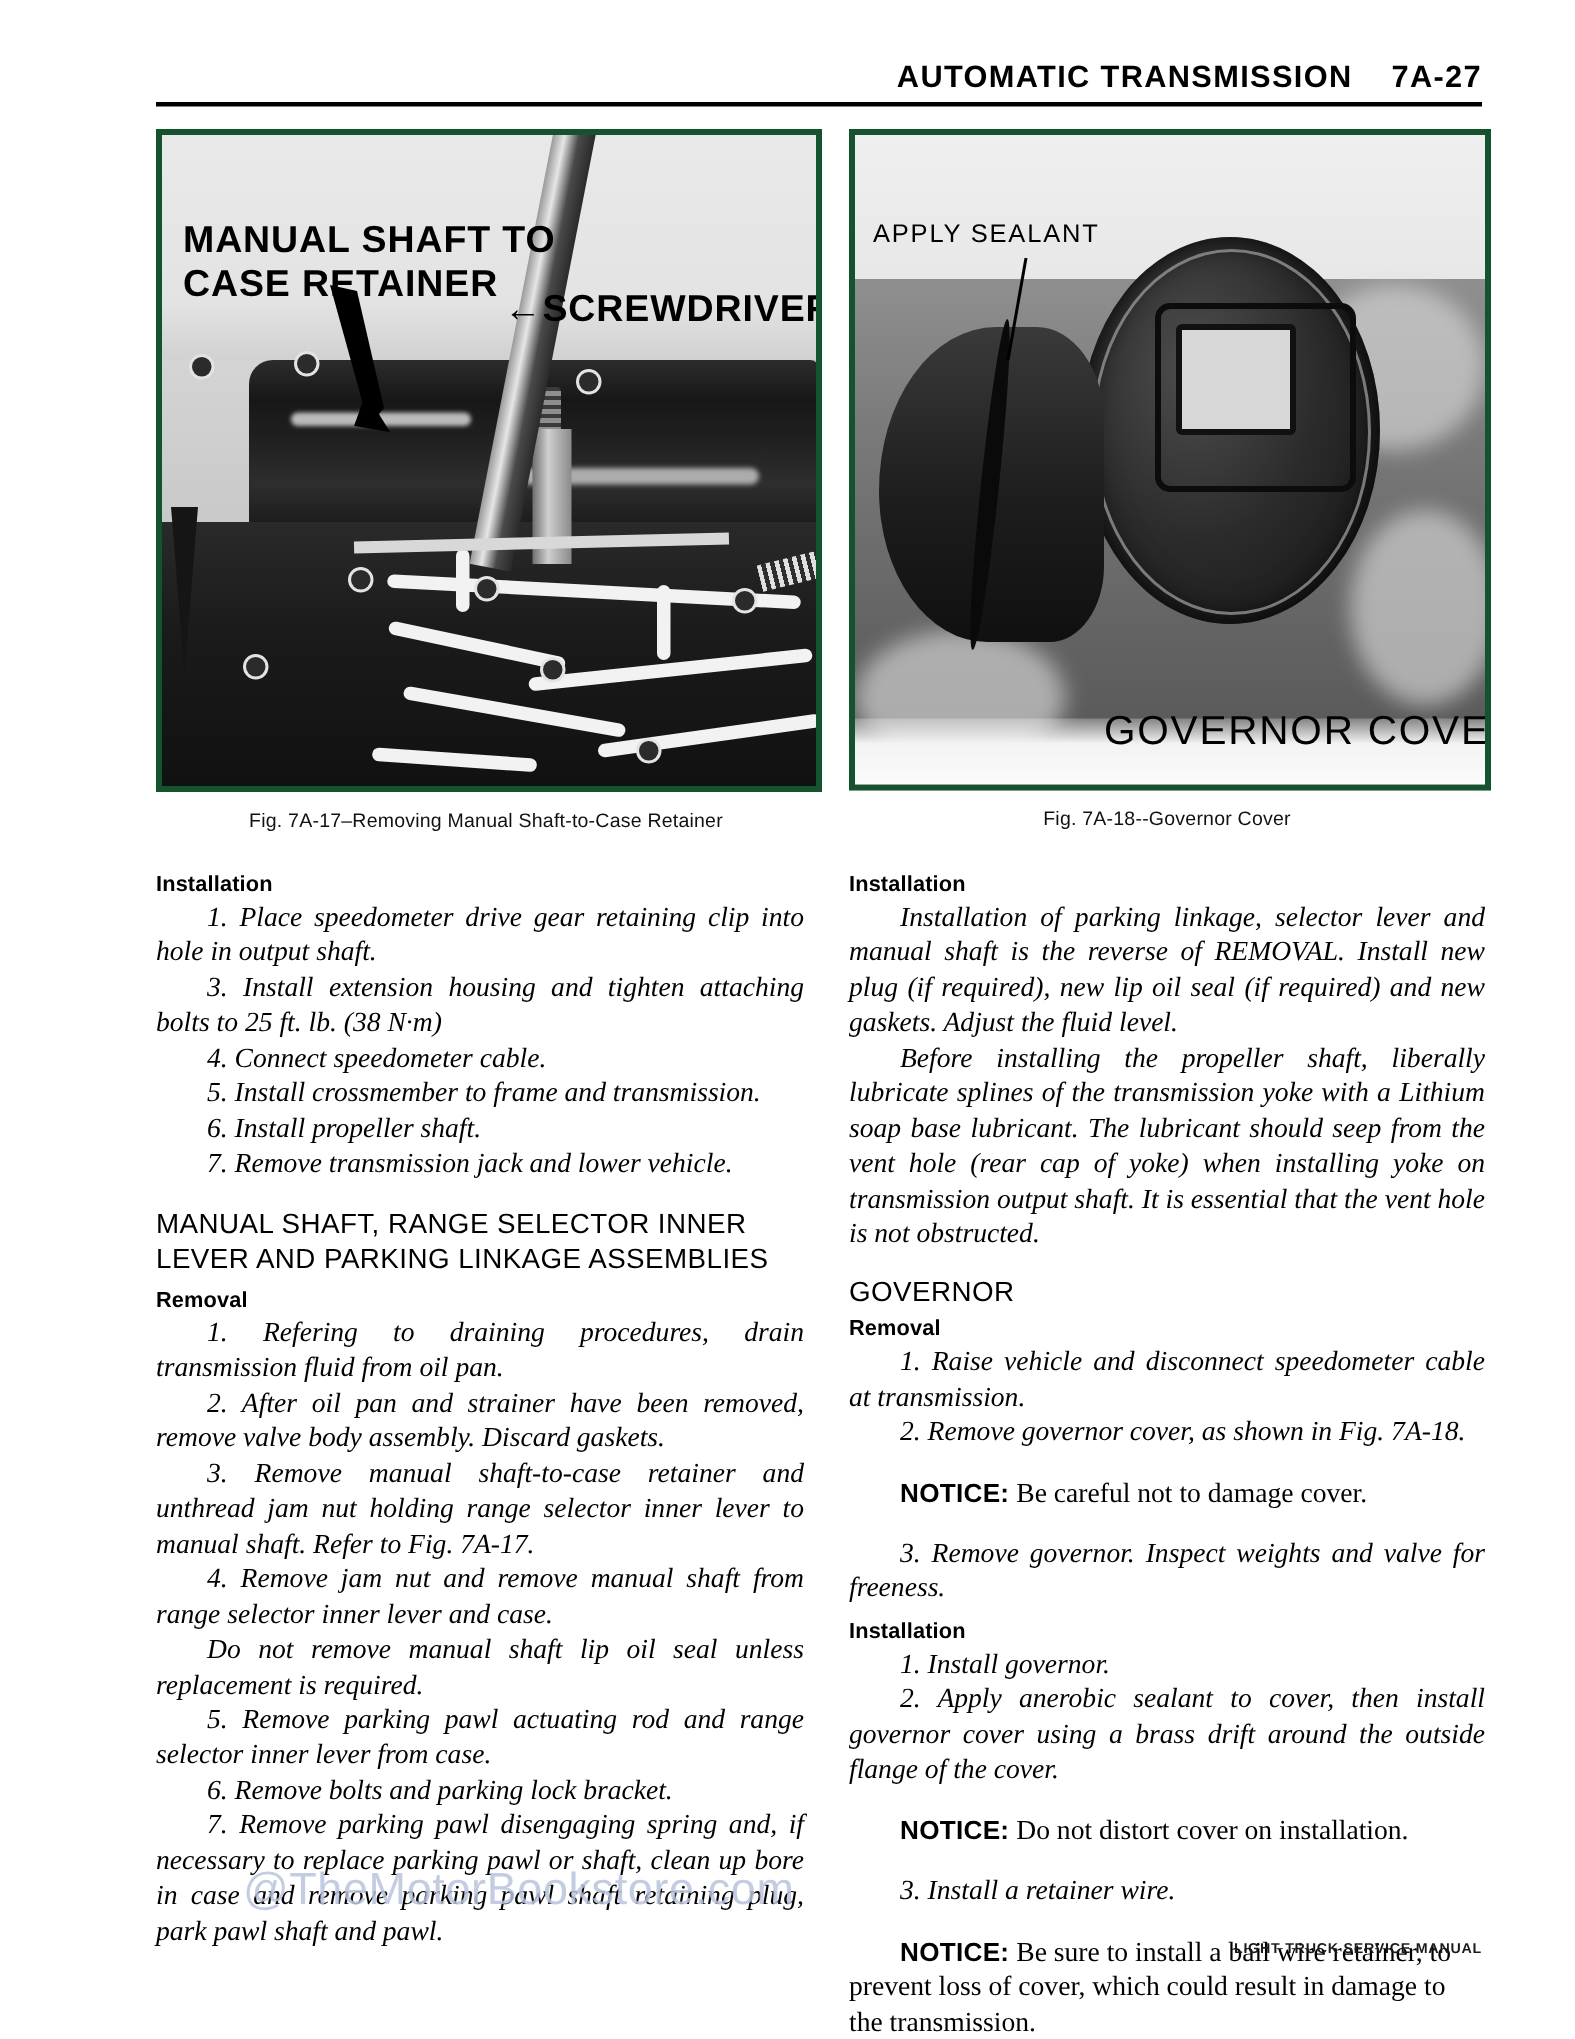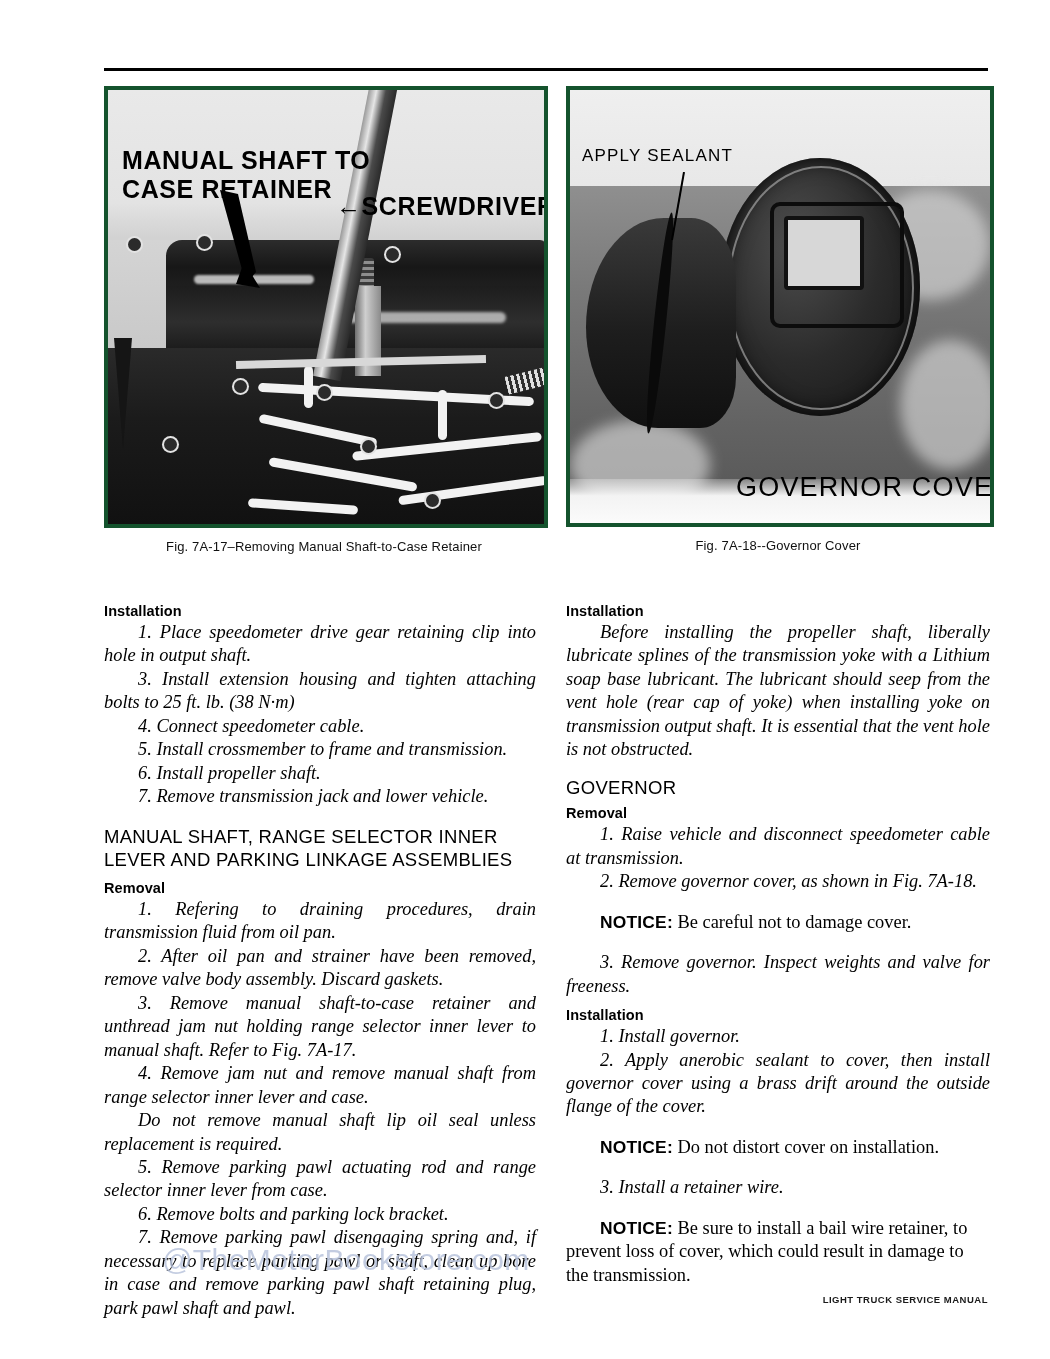--- a/index.html
+++ b/index.html
@@ -265,21 +265,21 @@
   }
   .rp-bottomband {
     position: absolute;
     left: 0; bottom: 0; width: 100%; height: 44px;
     background: linear-gradient(180deg,rgba(255,255,255,.25) 0%, #f3f3f3 38%, #fbfbfb 100%);
   }
 
   
   .col {
     position: absolute;
-    top: 603px;
+    top: 582px;
   }
   #col-left  { left: 104px; width: 432px; }
   #col-right { left: 566px; width: 424px; }
 
   .h-sub {
     font-family: "Liberation Sans", sans-serif;
     font-weight: bold;
     font-size: 14.5px;
     letter-spacing: .1px;
     margin: 0 0 2px 0;
@@ -344,20 +344,23 @@
     letter-spacing: .5px;
     color: #1a1a1a;
     white-space: nowrap;
   }
 </style>
 </head>
 <body>
 
 <div class="page">
 
+  <div class="runhead">
+    <span>AUTOMATIC TRANSMISSION</span><span class="secnum">7A-27</span>
+  </div>
   <div class="runrule"></div>
 
   <div class="figure" id="fig-left">
     <div class="photo">
       <div class="lp-bg"></div>
       <div class="lp-plate"></div>
       <div class="lp-left-panel"></div>
       <div class="lp-housing"></div>
       <div class="lp-housing2"></div>
       <div class="lp-hl"></div>
@@ -449,20 +452,21 @@
     <p class="body">4.  Remove jam nut and remove manual shaft from range selector inner lever and case.</p>
     <p class="body">Do not remove manual shaft lip oil seal unless replacement is required.</p>
     <p class="body">5.  Remove parking pawl actuating rod and range selector inner lever from case.</p>
     <p class="body tight">6.  Remove bolts and parking lock bracket.</p>
     <p class="body">7.  Remove parking pawl disengaging spring and, if necessary to replace parking pawl or shaft, clean up bore in case and remove parking pawl shaft retaining plug, park pawl shaft and pawl.</p>
   </div>
 
   <div class="col" id="col-right">
 
     <div class="h-sub">Installation</div>
+    <p class="body">Installation of parking linkage, selector lever and manual shaft is the reverse of REMOVAL. Install new plug (if required), new lip oil seal (if required) and new gaskets. Adjust the fluid level.</p>
     <p class="body">Before installing the propeller shaft, liberally lubricate splines of the transmission yoke with a Lithium soap base lubricant. The lubricant should seep from the vent hole (rear cap of yoke) when installing yoke on transmission output shaft. It is essential that the vent hole is not obstructed.</p>
 
     <div class="h-sec" style="margin:14px 0 6px 0;">GOVERNOR</div>
 
     <div class="h-sub">Removal</div>
     <p class="body">1.  Raise vehicle and disconnect speedometer cable at transmission.</p>
     <p class="body tight">2.  Remove governor cover, as shown in Fig. 7A-18.</p>
 
     <div class="gap-m"></div>
     <p class="notice"><b>NOTICE:</b><span> Be careful not to damage cover.</span></p>

